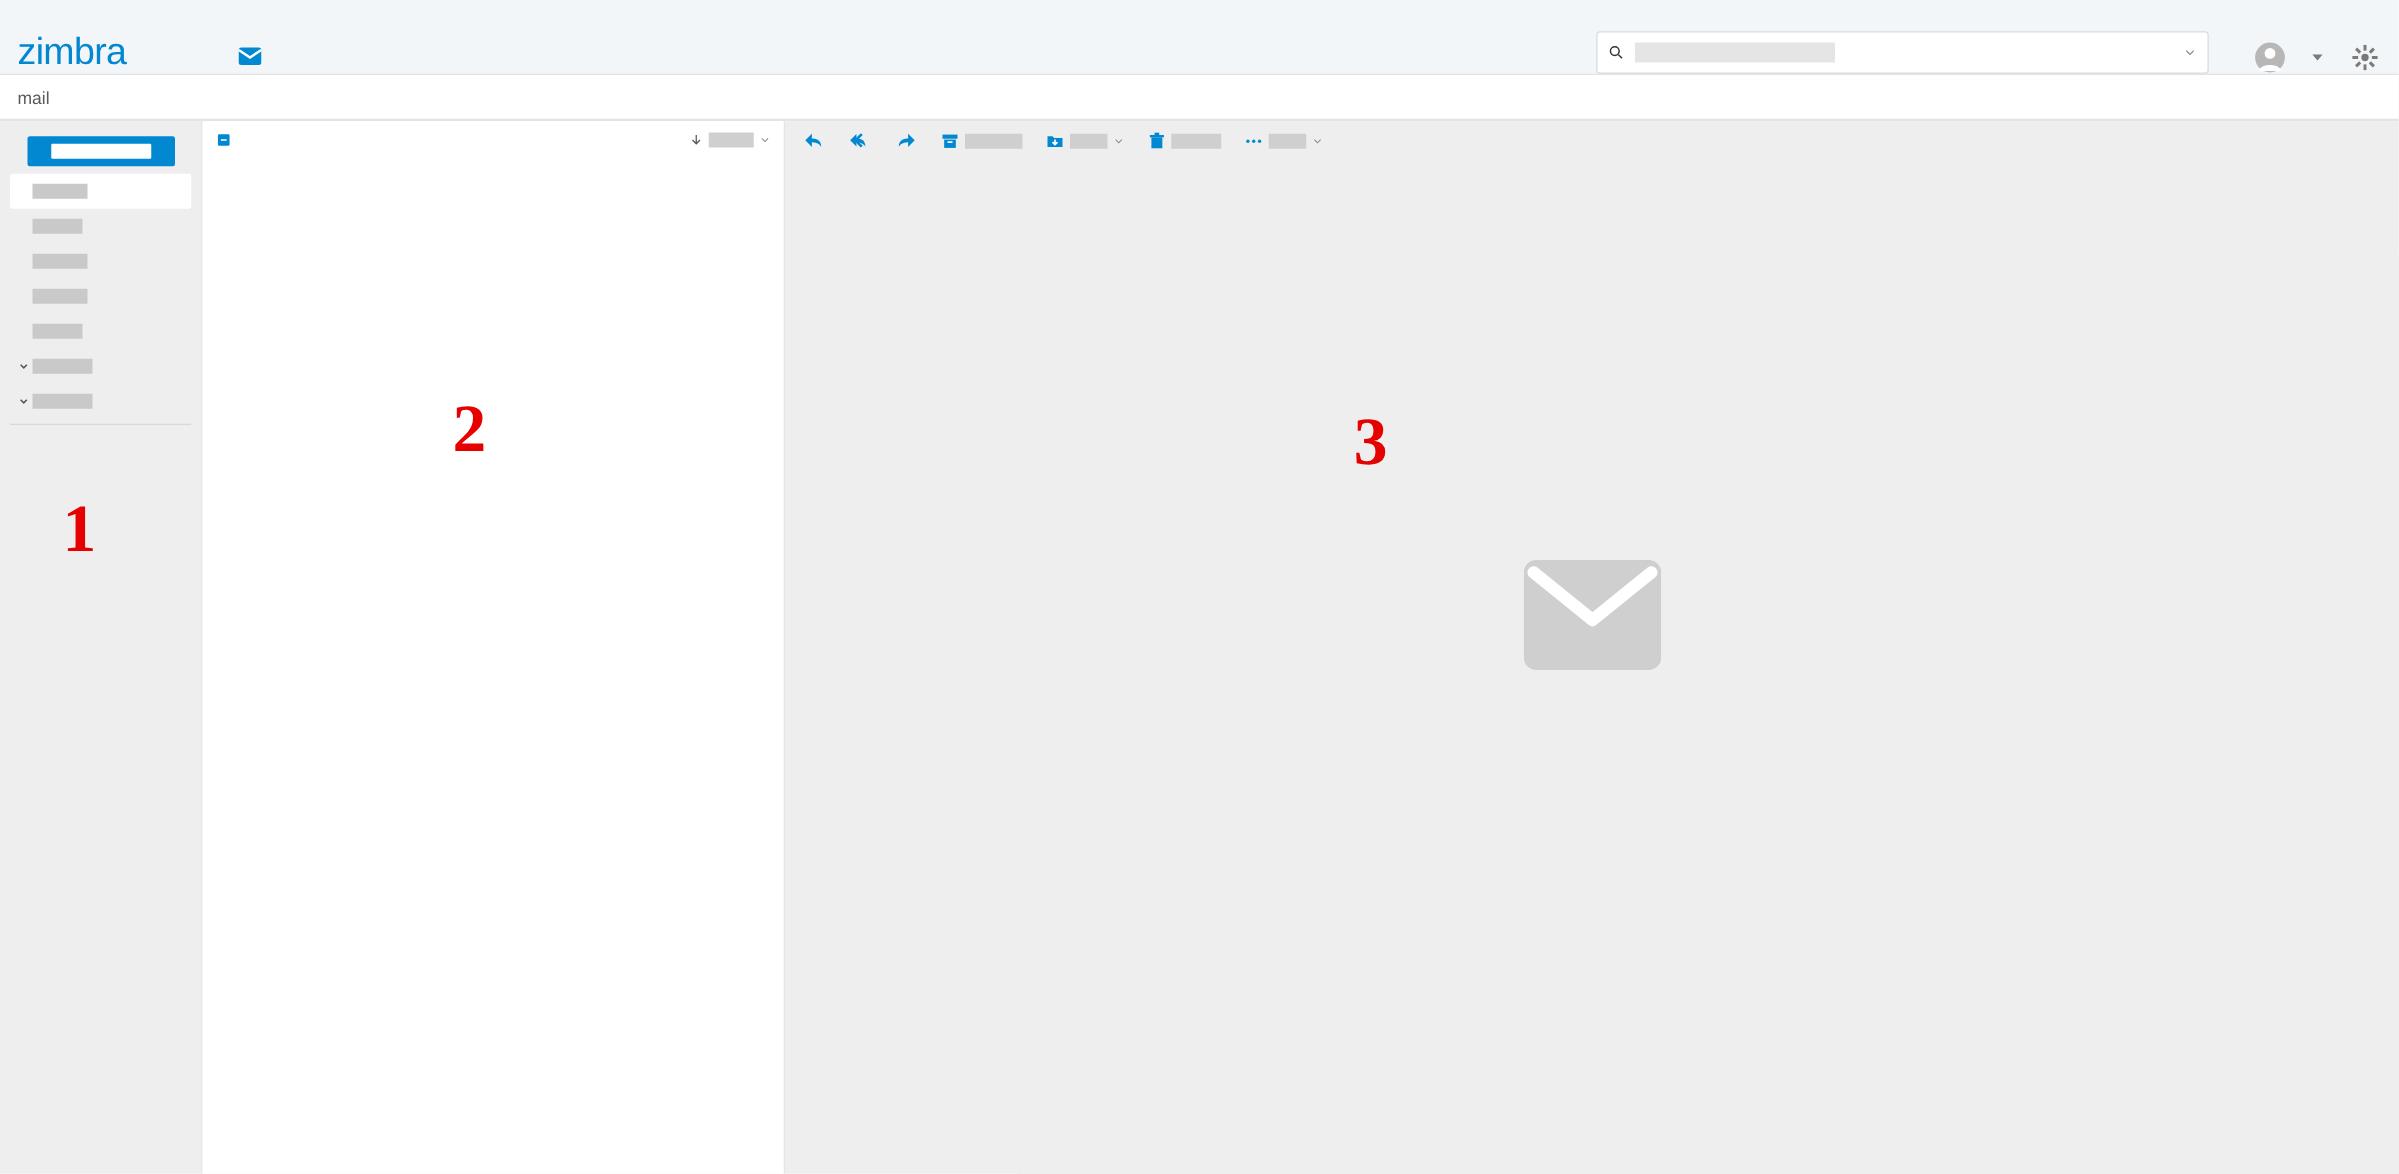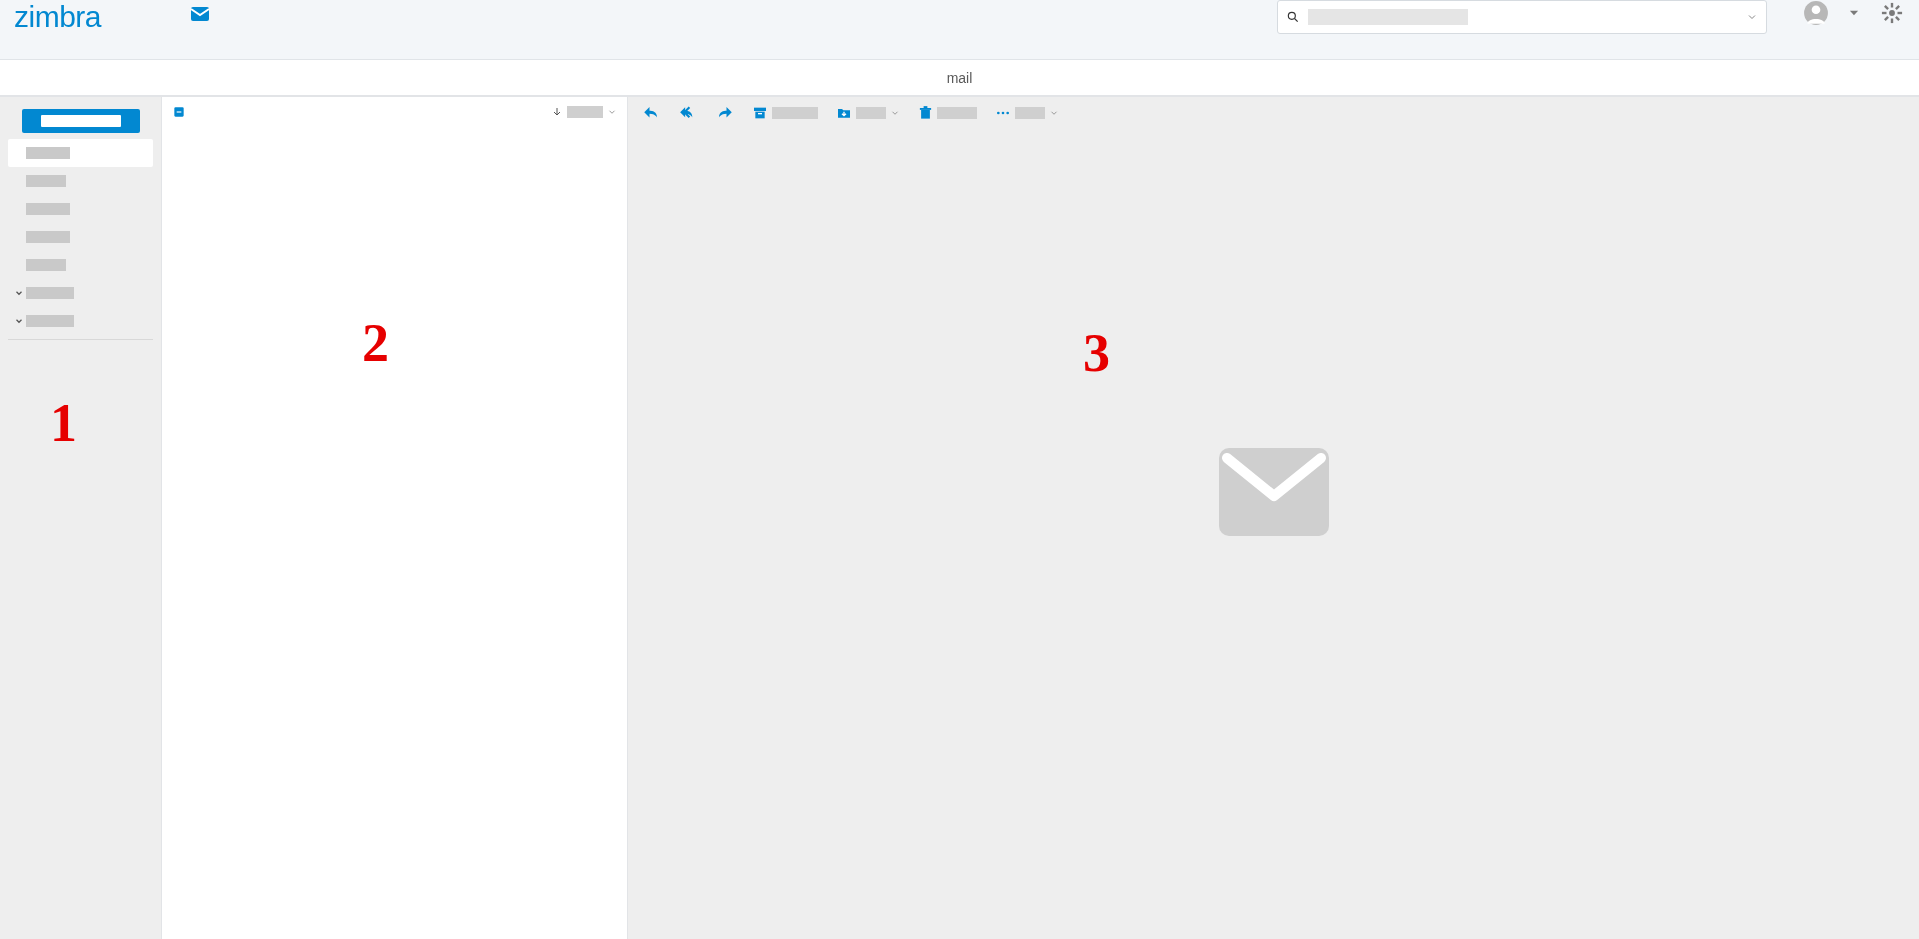--- a/index.html
+++ b/index.html
@@ -5,21 +5,21 @@
   * { box-sizing: border-box; margin: 0; padding: 0; }
   html, body { width: 100%; height: 100%; font-family: Arial, Helvetica, sans-serif; }
   body { display: flex; flex-direction: column; background: #ffffff; }
 
   
   .header {
     height: 60px;
     background: #f3f6f9;
     border-bottom: 1px solid #e0e4e8;
     display: flex;
-    align-items: flex-start;
+    align-items: flex-end;
     padding: 0 14px;
     gap: 12px;
   }
   .logo {
     width: 160px;
     display: flex;
     align-items: center;
   }
   .logo-text {
     font-size: 30px;
@@ -59,21 +59,20 @@
   .header-icons { display: flex; align-items: center; gap: 12px; margin-left: 24px; }
   .header-icon { width: 26px; height: 26px; display:flex; align-items:center; justify-content:center; cursor:pointer; }
 
   
   .tabbar {
     height: 36px;
     border-bottom: 1px solid #e2e4e7;
     display: flex;
     align-items: center;
     padding: 0 14px;
-    justify-content: center;
   }
   .tab-label { font-size: 14px; color: #5a5a5a; }
 
   
   .main {
     flex: 1;
     display: flex;
     min-height: 0;
     border-top: 1px solid #e2e4e7;
   }

